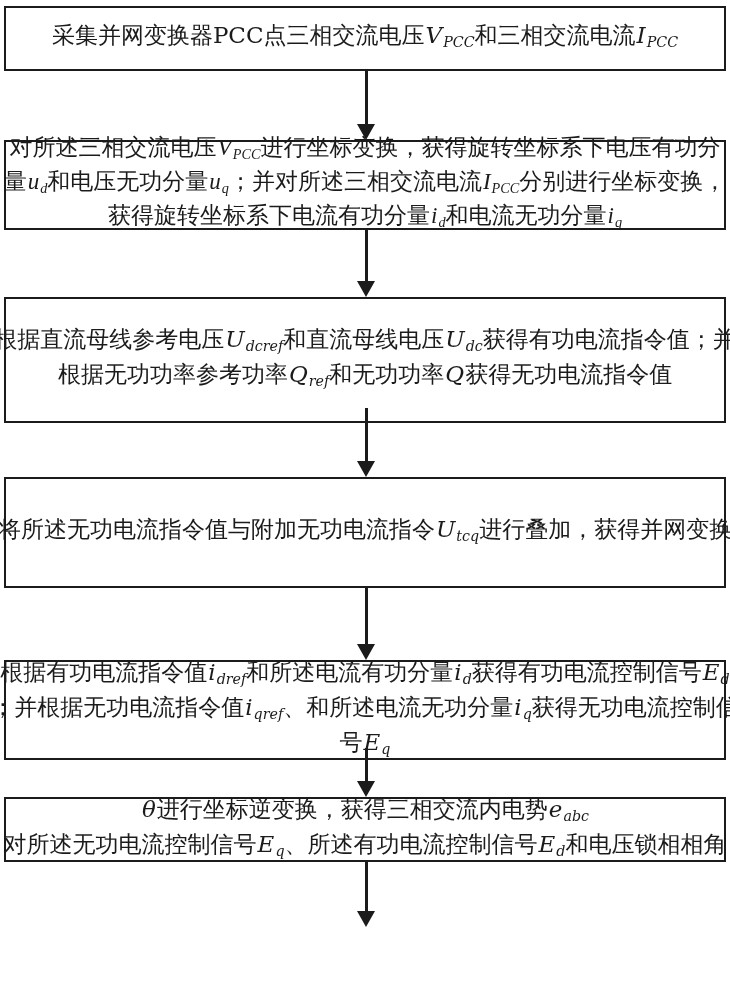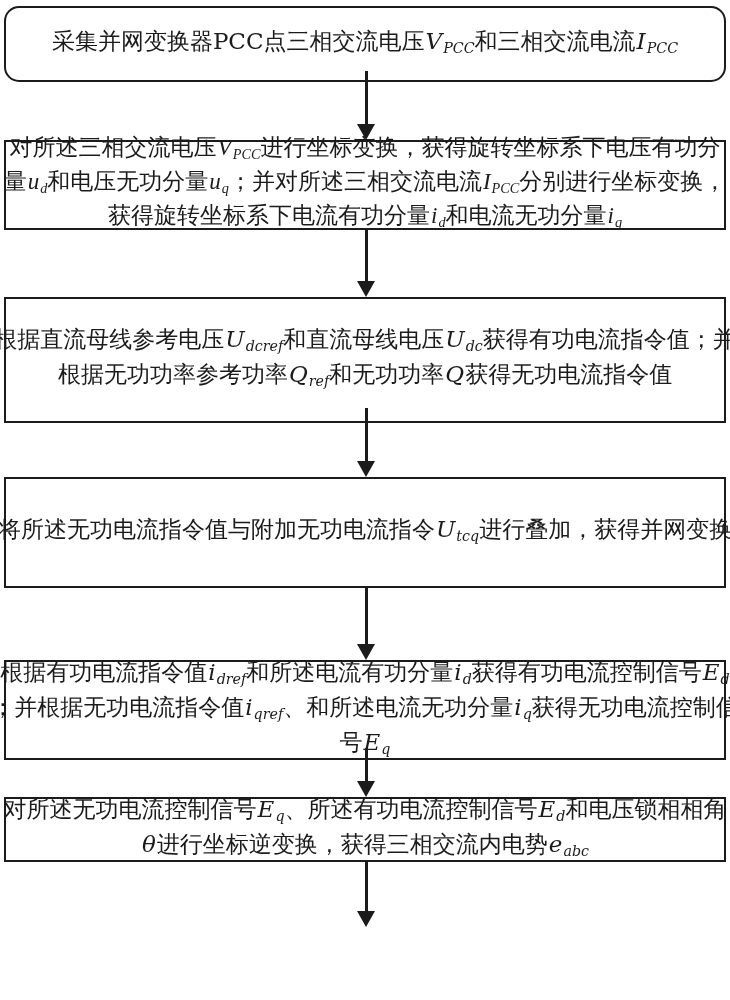--- a/index.html
+++ b/index.html
@@ -35,21 +35,21 @@
     white-space: nowrap;
   }
   .s-n { font-style: normal; }
   .s-i { font-style: italic; padding: 0 1px; }
   .s-sub {
     font-style: italic;
     font-size: 0.62em;
     vertical-align: -0.28em;
     letter-spacing: 0;
   }
-  #box1 { top: 6px;   height: 76px; border-radius: 15px; }
+  #box1 { top: 6px;   height: 65px; }
   #box2 { top: 140px; height: 90px; font-family: Liberation Serif, serif; }
   #box3 { top: 297px; height: 126px; }
   #box4 { top: 477px; height: 111px; }
   #box5 { top: 660px; height: 100px; }
   #box6 { top: 797px; height: 65px; }
   #box7 { top: 927px; height: 71px; }
 
   .arrow {
     position: absolute;
     left: 356px;
@@ -129,22 +129,22 @@
     <div class="line"><span class="s-n">；并根据无功电流指令值</span><span class="s-i">i</span><span class="s-sub">qref</span><span class="s-n">、和所述电流无功分量</span><span class="s-i">i</span><span class="s-sub">q</span><span class="s-n">获得无功电流控制信</span></div>
     <div class="line"><span class="s-n">号</span><span class="s-i">E</span><span class="s-sub">q</span></div>
   </div>
 
   <div class="arrow" id="arrow5">
     <div class="shaft"></div>
     <div class="head"></div>
   </div>
 
   <div class="flow-box" id="box6">
+    <div class="line"><span class="s-i">θ</span><span class="s-n">进行坐标逆变换，获得三相交流内电势</span><span class="s-i">e</span><span class="s-sub">abc</span></div>
     <div class="line"><span class="s-n">对所述无功电流控制信号</span><span class="s-i">E</span><span class="s-sub">q</span><span class="s-n">、所述有功电流控制信号</span><span class="s-i">E</span><span class="s-sub">d</span><span class="s-n">和电压锁相相角</span></div>
-    <div class="line"><span class="s-i">θ</span><span class="s-n">进行坐标逆变换，获得三相交流内电势</span><span class="s-i">e</span><span class="s-sub">abc</span></div>
   </div>
 
   <div class="arrow" id="arrow6">
     <div class="shaft"></div>
     <div class="head"></div>
   </div>
 
 
 </div>
 

